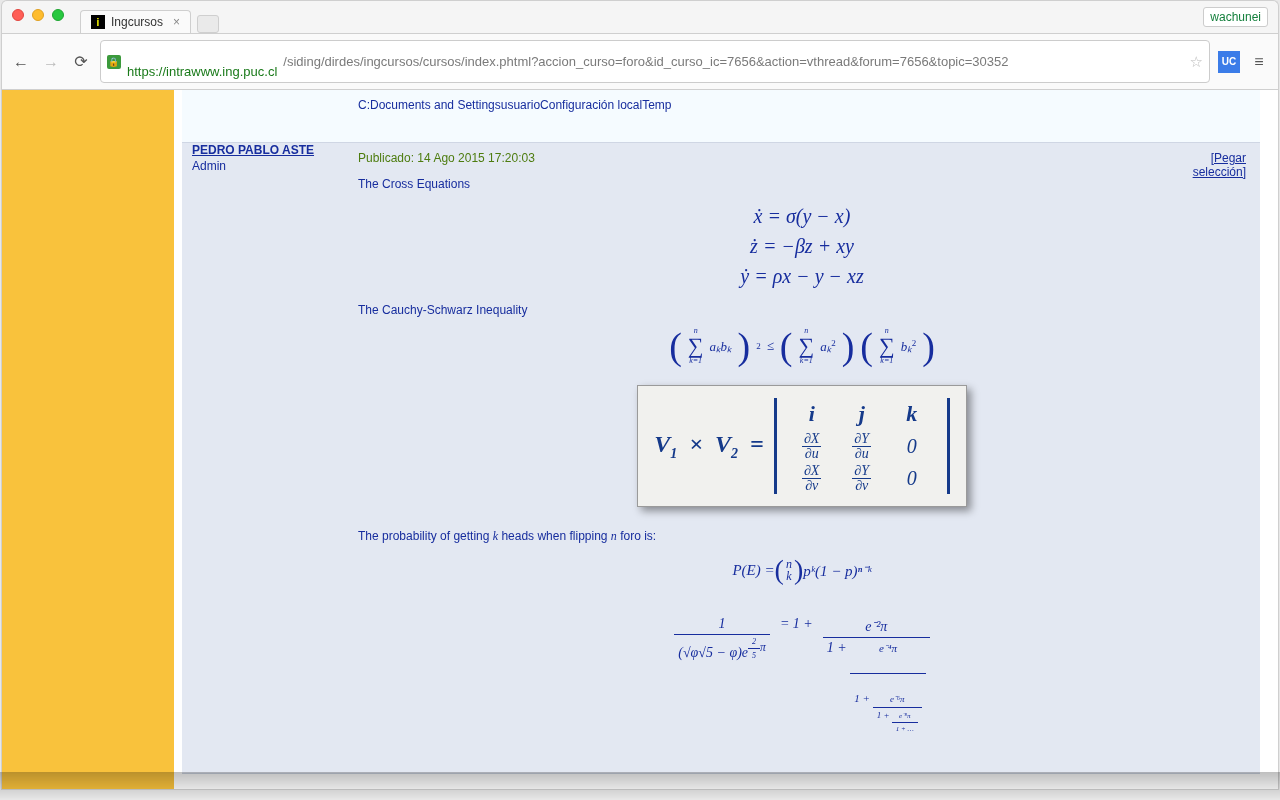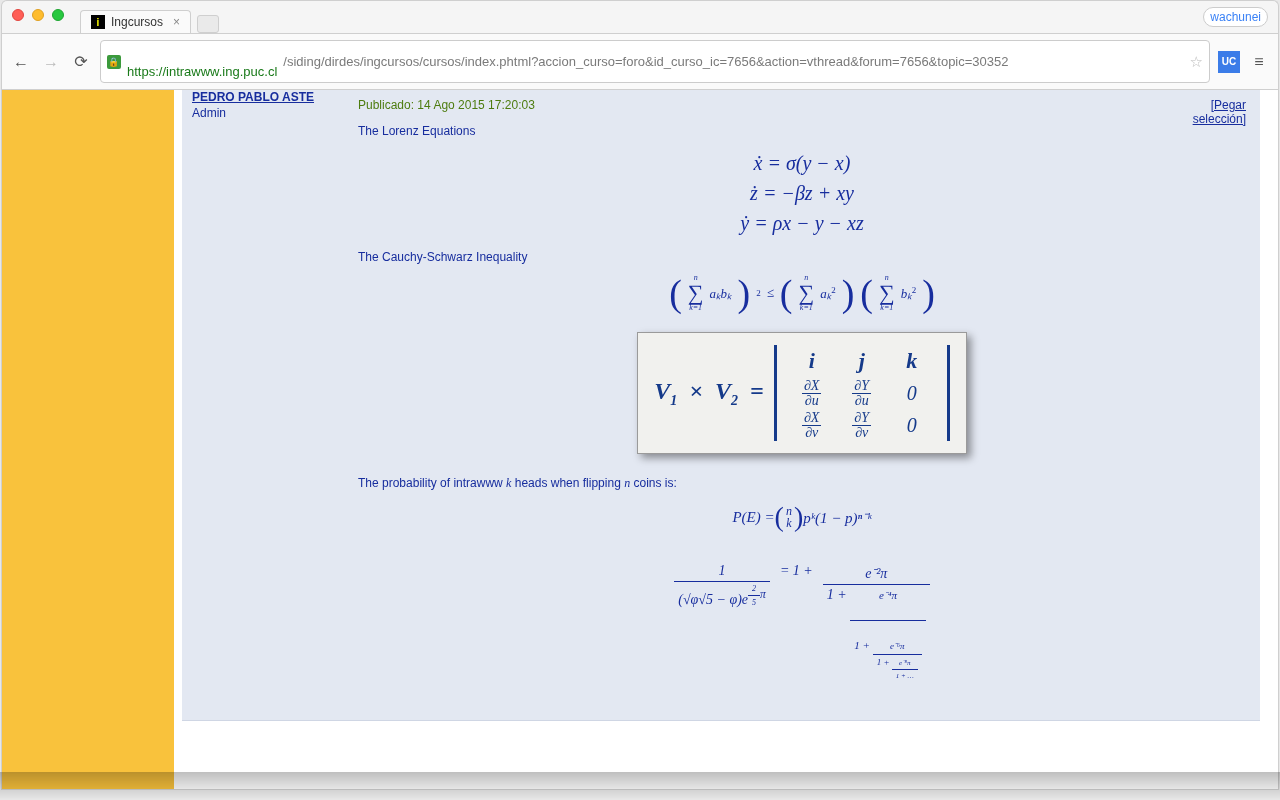--- a/index.html
+++ b/index.html
@@ -6,21 +6,21 @@
   html, body { width: 1280px; height: 800px; font-family: Arial, Helvetica, sans-serif; background: #f0f0f0; overflow: hidden; }
 
   
   .window-shadow { width:1280px; height:800px; background:#e8e8e8; }
   .chrome-top { position:relative; width:1278px; margin:0 auto; background:#f5f5f5; border:1px solid #cfcfcf; border-bottom:none; border-radius:6px 6px 0 0; }
   .traffic { display:flex; gap:8px; padding:8px 10px 4px 10px; }
   .traffic div { width:12px; height:12px; border-radius:50%; }
   .tl-red { background:#ff5f57; border:1px solid #e14640; }
   .tl-yel { background:#febc2e; border:1px solid #dfa023; }
   .tl-grn { background:#28c840; border:1px solid #1fa532; }
-  .profile-label { position:absolute; right:10px; top:6px; font-size:12px; color:#3b82f6; background:#fff; border:1px solid #ccc; padding:2px 6px; border-radius:10px; }
+  .profile-label { position:absolute; right:10px; top:6px; font-size:12px; color:#15803d; background:#fff; border:1px solid #ccc; padding:2px 6px; border-radius:3px; }
 
   .tabbar { display:flex; align-items:flex-end; padding:0 8px 0 78px; height:26px; margin-top:-18px;}
   .tab { display:flex; align-items:center; gap:6px; background:#fafafa; border:1px solid #cfcfcf; border-bottom:none; border-radius:4px 4px 0 0; padding:4px 10px; font-size:12px; color:#333; max-width:200px; }
   .tab .favicon { width:14px; height:14px; background:#000; color:#ff0; font-weight:bold; font-size:10px; display:flex; align-items:center; justify-content:center; }
   .tab .close { color:#888; font-size:12px; margin-left:4px; }
   .newtab { width:22px; height:18px; background:#eaeaea; border:1px solid #cfcfcf; border-radius:3px; margin-left:6px; }
 
   .toolbar { display:flex; align-items:center; gap:8px; padding:6px 8px; background:#fafafa; border-top:1px solid #cfcfcf; border-bottom:1px solid #cfcfcf; }
   .nav-btn { width:22px; height:22px; display:flex; align-items:center; justify-content:center; font-size:16px; color:#555; }
   .nav-btn.disabled { color:#bbb; }
@@ -138,33 +138,39 @@
     </div>
   </div>
 
   <div class="viewport">
     <div class="page">
       <div class="layout">
         <div class="sidebar"></div>
         <div class="gap"></div>
         <div class="content-col">
 
+          <div class="post-row prev-row">
+            <div class="author-cell"></div>
+            <div class="body-cell">
+              <div>C:Documents and SettingsusuarioConfiguración localTemp</div>
+            </div>
+          </div>
 
           <div class="post-row main-row">
             <div class="author-cell">
               <div class="author-name">PEDRO PABLO ASTE</div>
               <div class="author-role">Admin</div>
             </div>
             <div class="body-cell">
               <div class="action-link">
                 <a><span>[Pegar</span><br><span>selección]</span></a>
               </div>
               <div class="meta">Publicado: 14 Ago 2015 17:20:03</div>
 
-              <div class="section-title">The Lorenz Equations</div>
+              <div class="section-title">The Cross Equations</div>
               <div class="eq-block normal">
                 <span class="line">ẋ = σ(y − x)</span>
                 <span class="line">ż = −βz + xy</span>
                 <span class="line">ẏ = ρx − y − xz</span>
               </div>
 
               <div class="section-title">The Cauchy-Schwarz Inequality</div>
               <div class="eq-block">
                 <span class="cs-wrap">
                   <span class="bigparen">(</span>
@@ -228,21 +234,21 @@
                           <span>∂v</span>
                         </span>
                       <span>0</span>
                     </span>
                     <span class="det-bar"></span>
                   </div>
                 </div>
               </div>
 
               <div class="section-title">
-                <span>The probability of intrawww </span><span class="italic-var">k</span><span> heads when flipping </span><span class="italic-var">n</span><span> coins is:</span>
+                <span>The probability of getting </span><span class="italic-var">k</span><span> heads when flipping </span><span class="italic-var">n</span><span> foro is:</span>
               </div>
               <div class="eq-block">
                 <span class="prob-eq">
                   <span>P(E) =</span>
                   <span class="binom">
                     <span class="paren">(</span>
                     <span class="stack">
                         <span>n</span>
                         <span>k</span>
                       </span>

